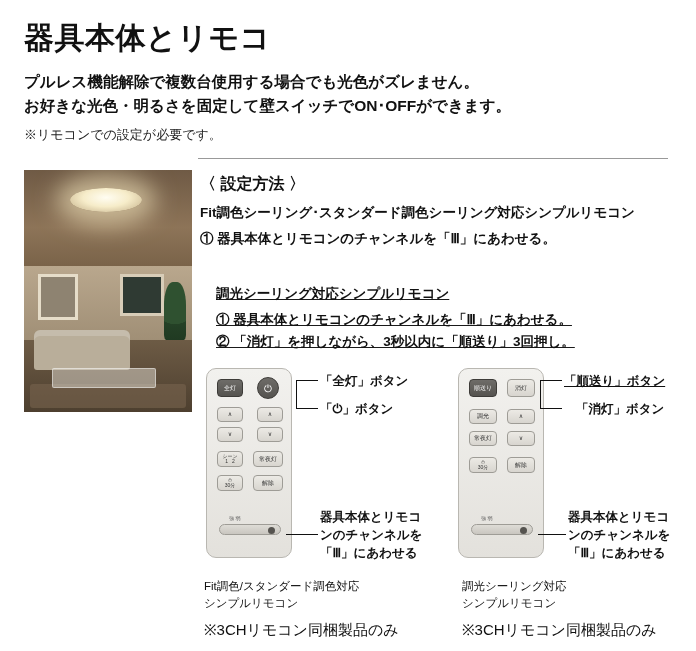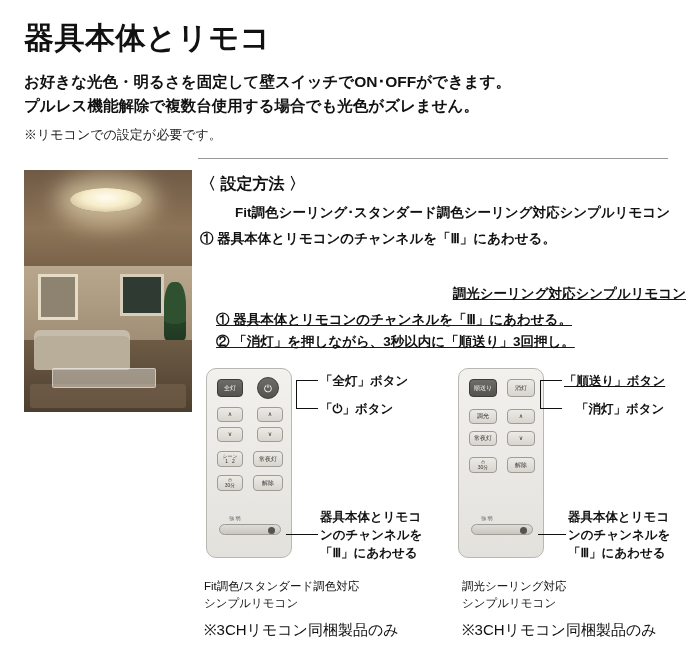--- a/index.html
+++ b/index.html
@@ -103,21 +103,21 @@
   }
 
   
   .howto-title {
     position:absolute; left:200px; top:174px;
     font-size:16px; font-weight:bold; color:#111;
   }
   .block1 { position:absolute; left:200px; top:204px; width:470px; }
   .block2 { position:absolute; left:216px; top:285px; width:470px;text-decoration:underline; }
   .bh {
-    font-size:13.5px; font-weight:bold; color:#111; margin-bottom:6px;text-align:right;
+    font-size:13.5px; font-weight:bold; color:#111; margin-bottom:6px;
   }
   .bl {
     font-size:13.5px; color:#111; line-height:1.62; font-weight:bold;
   }
 
   
   .remote {
     position:absolute;
     width:86px; height:190px;
     background: linear-gradient(#f2f1ee,#e3e1dc);
@@ -175,22 +175,22 @@
   }
   .cap .small { font-size:15px; }
 </style>
 </head>
 <body>
 
 <div class="page">
 
   <div class="title">器具本体とリモコ</div>
   <div class="lead">
+    <div>プルレス機能解除で複数台使用する場合でも光色がズレません。</div>
     <div>お好きな光色・明るさを固定して壁スイッチでON･OFFができます。</div>
-    <div>プルレス機能解除で複数台使用する場合でも光色がズレません。</div>
   </div>
   <div class="note">※リモコンでの設定が必要です。</div>
   <div class="hrule"></div>
 
   <div class="photo">
     <div class="ceil-bg"></div>
     <div class="ceil-light"></div>
     <div class="wall"></div>
     <div class="mirror"></div>
     <div class="window"></div>

